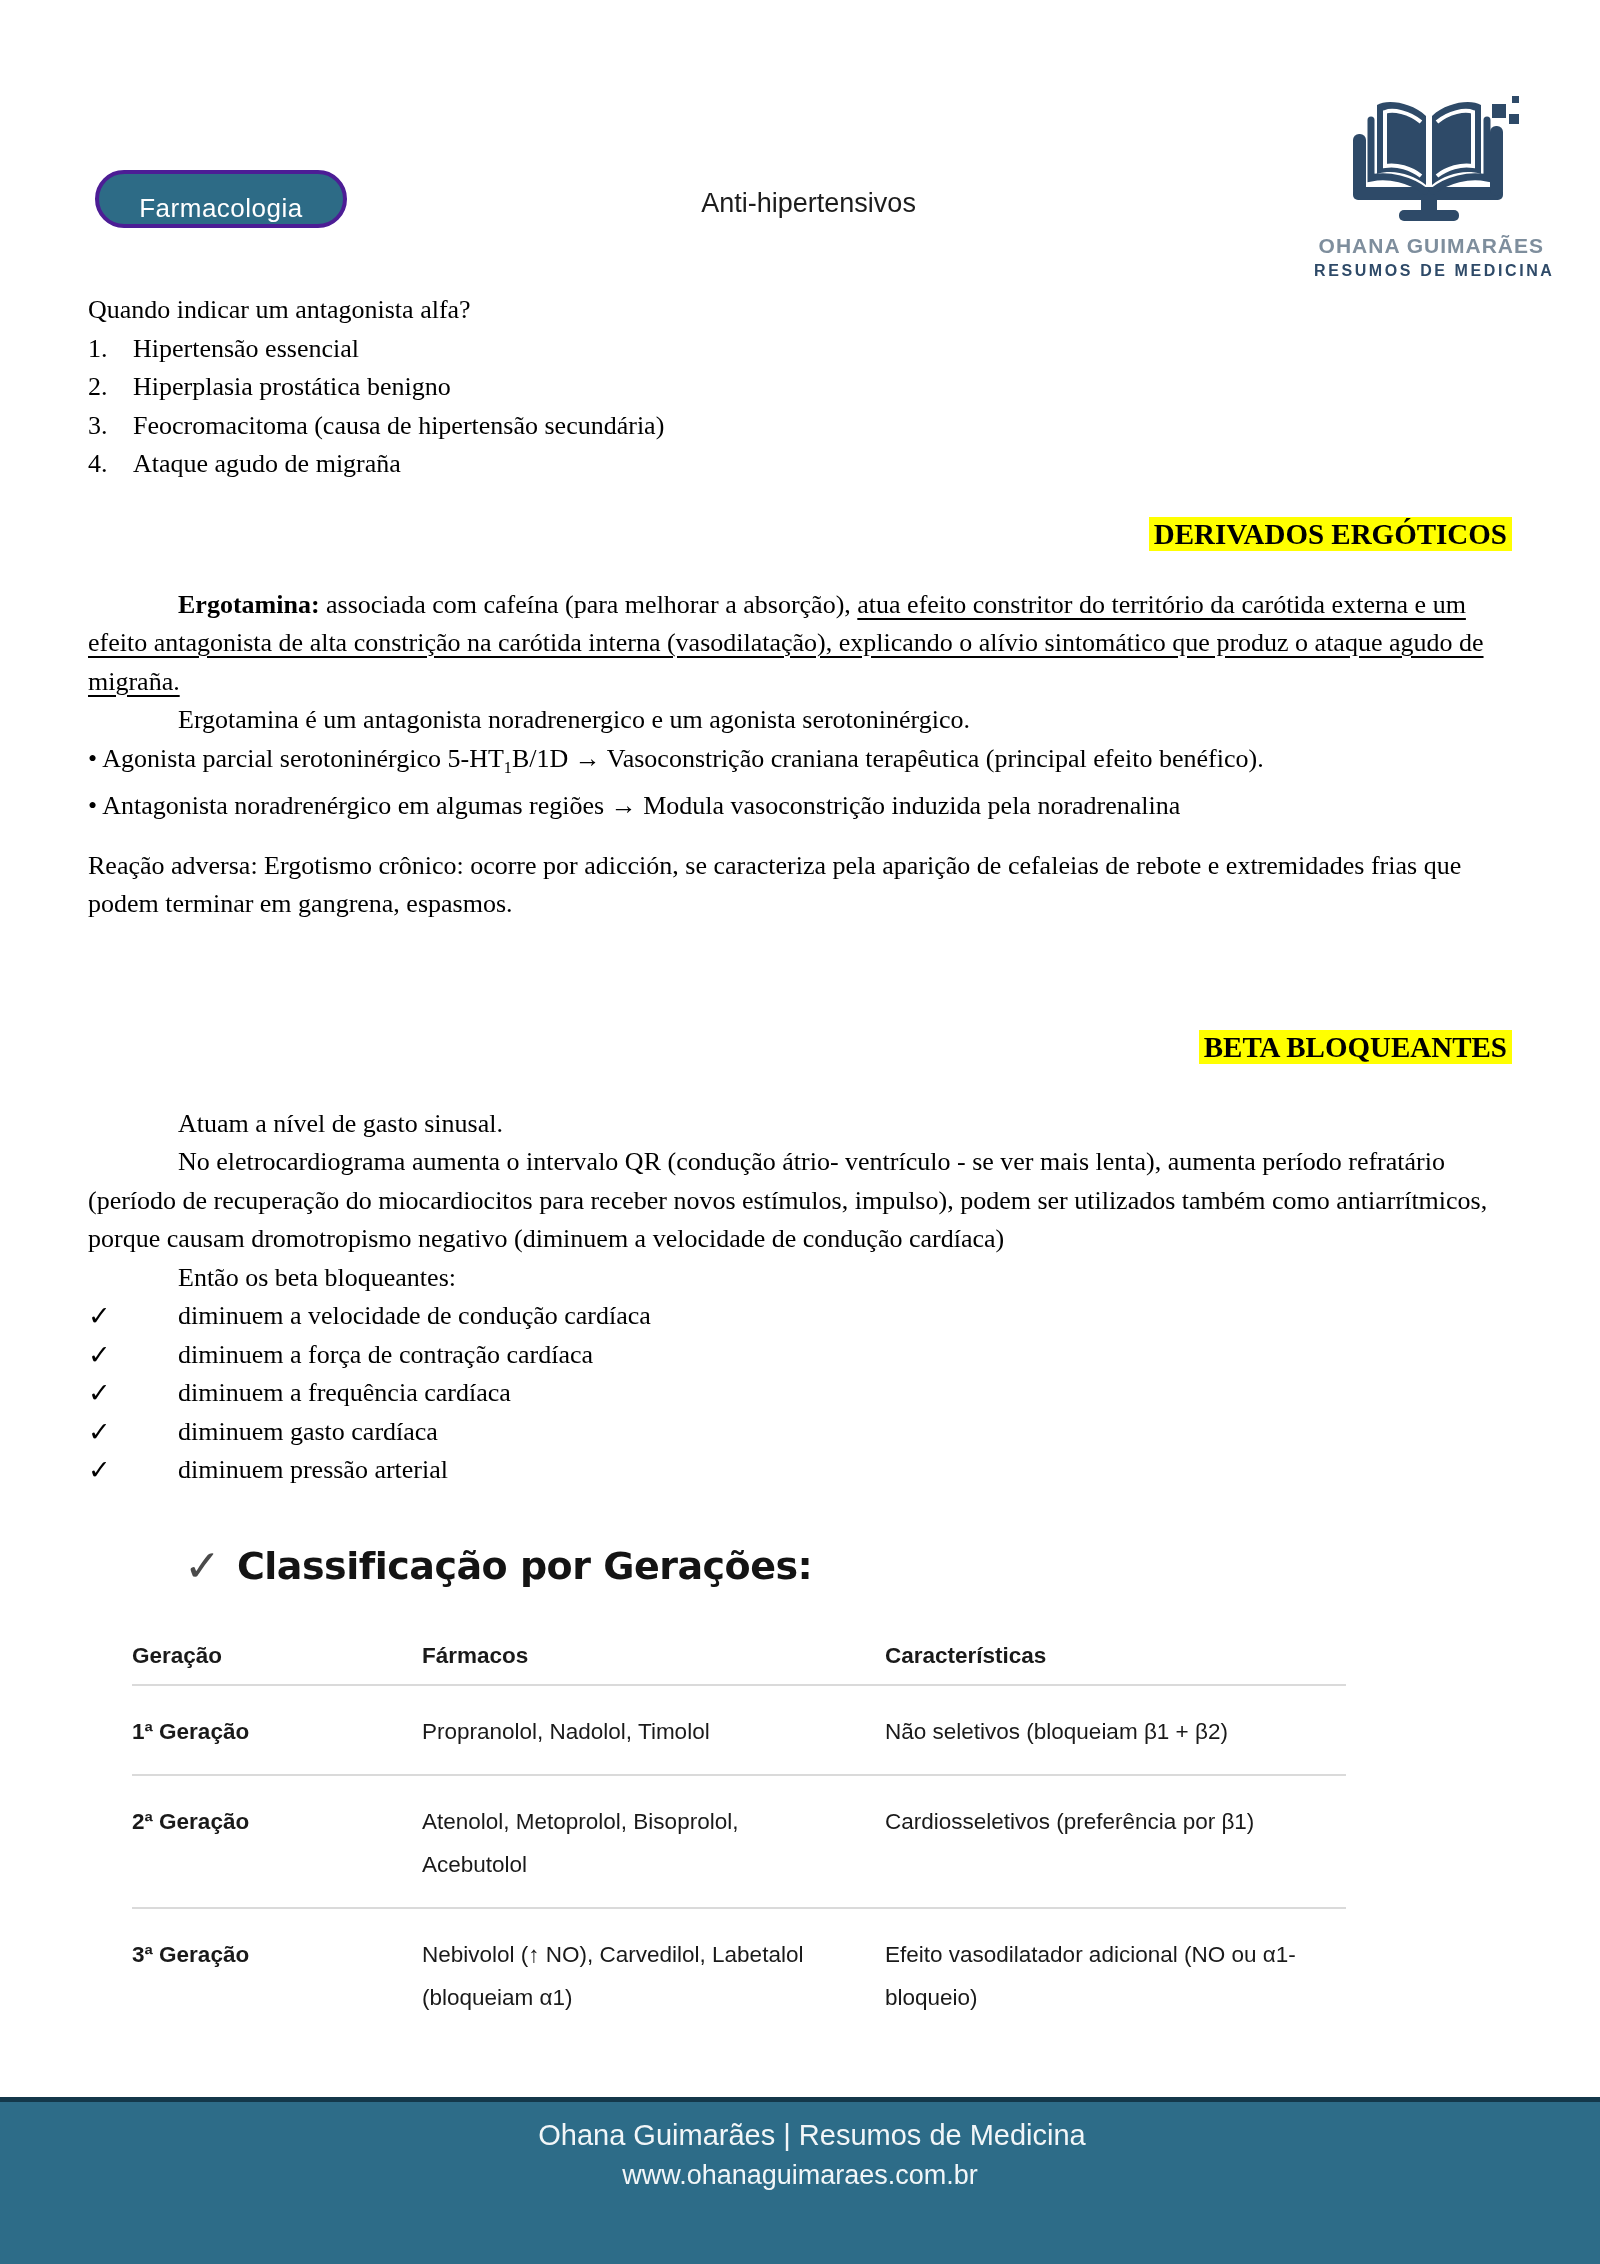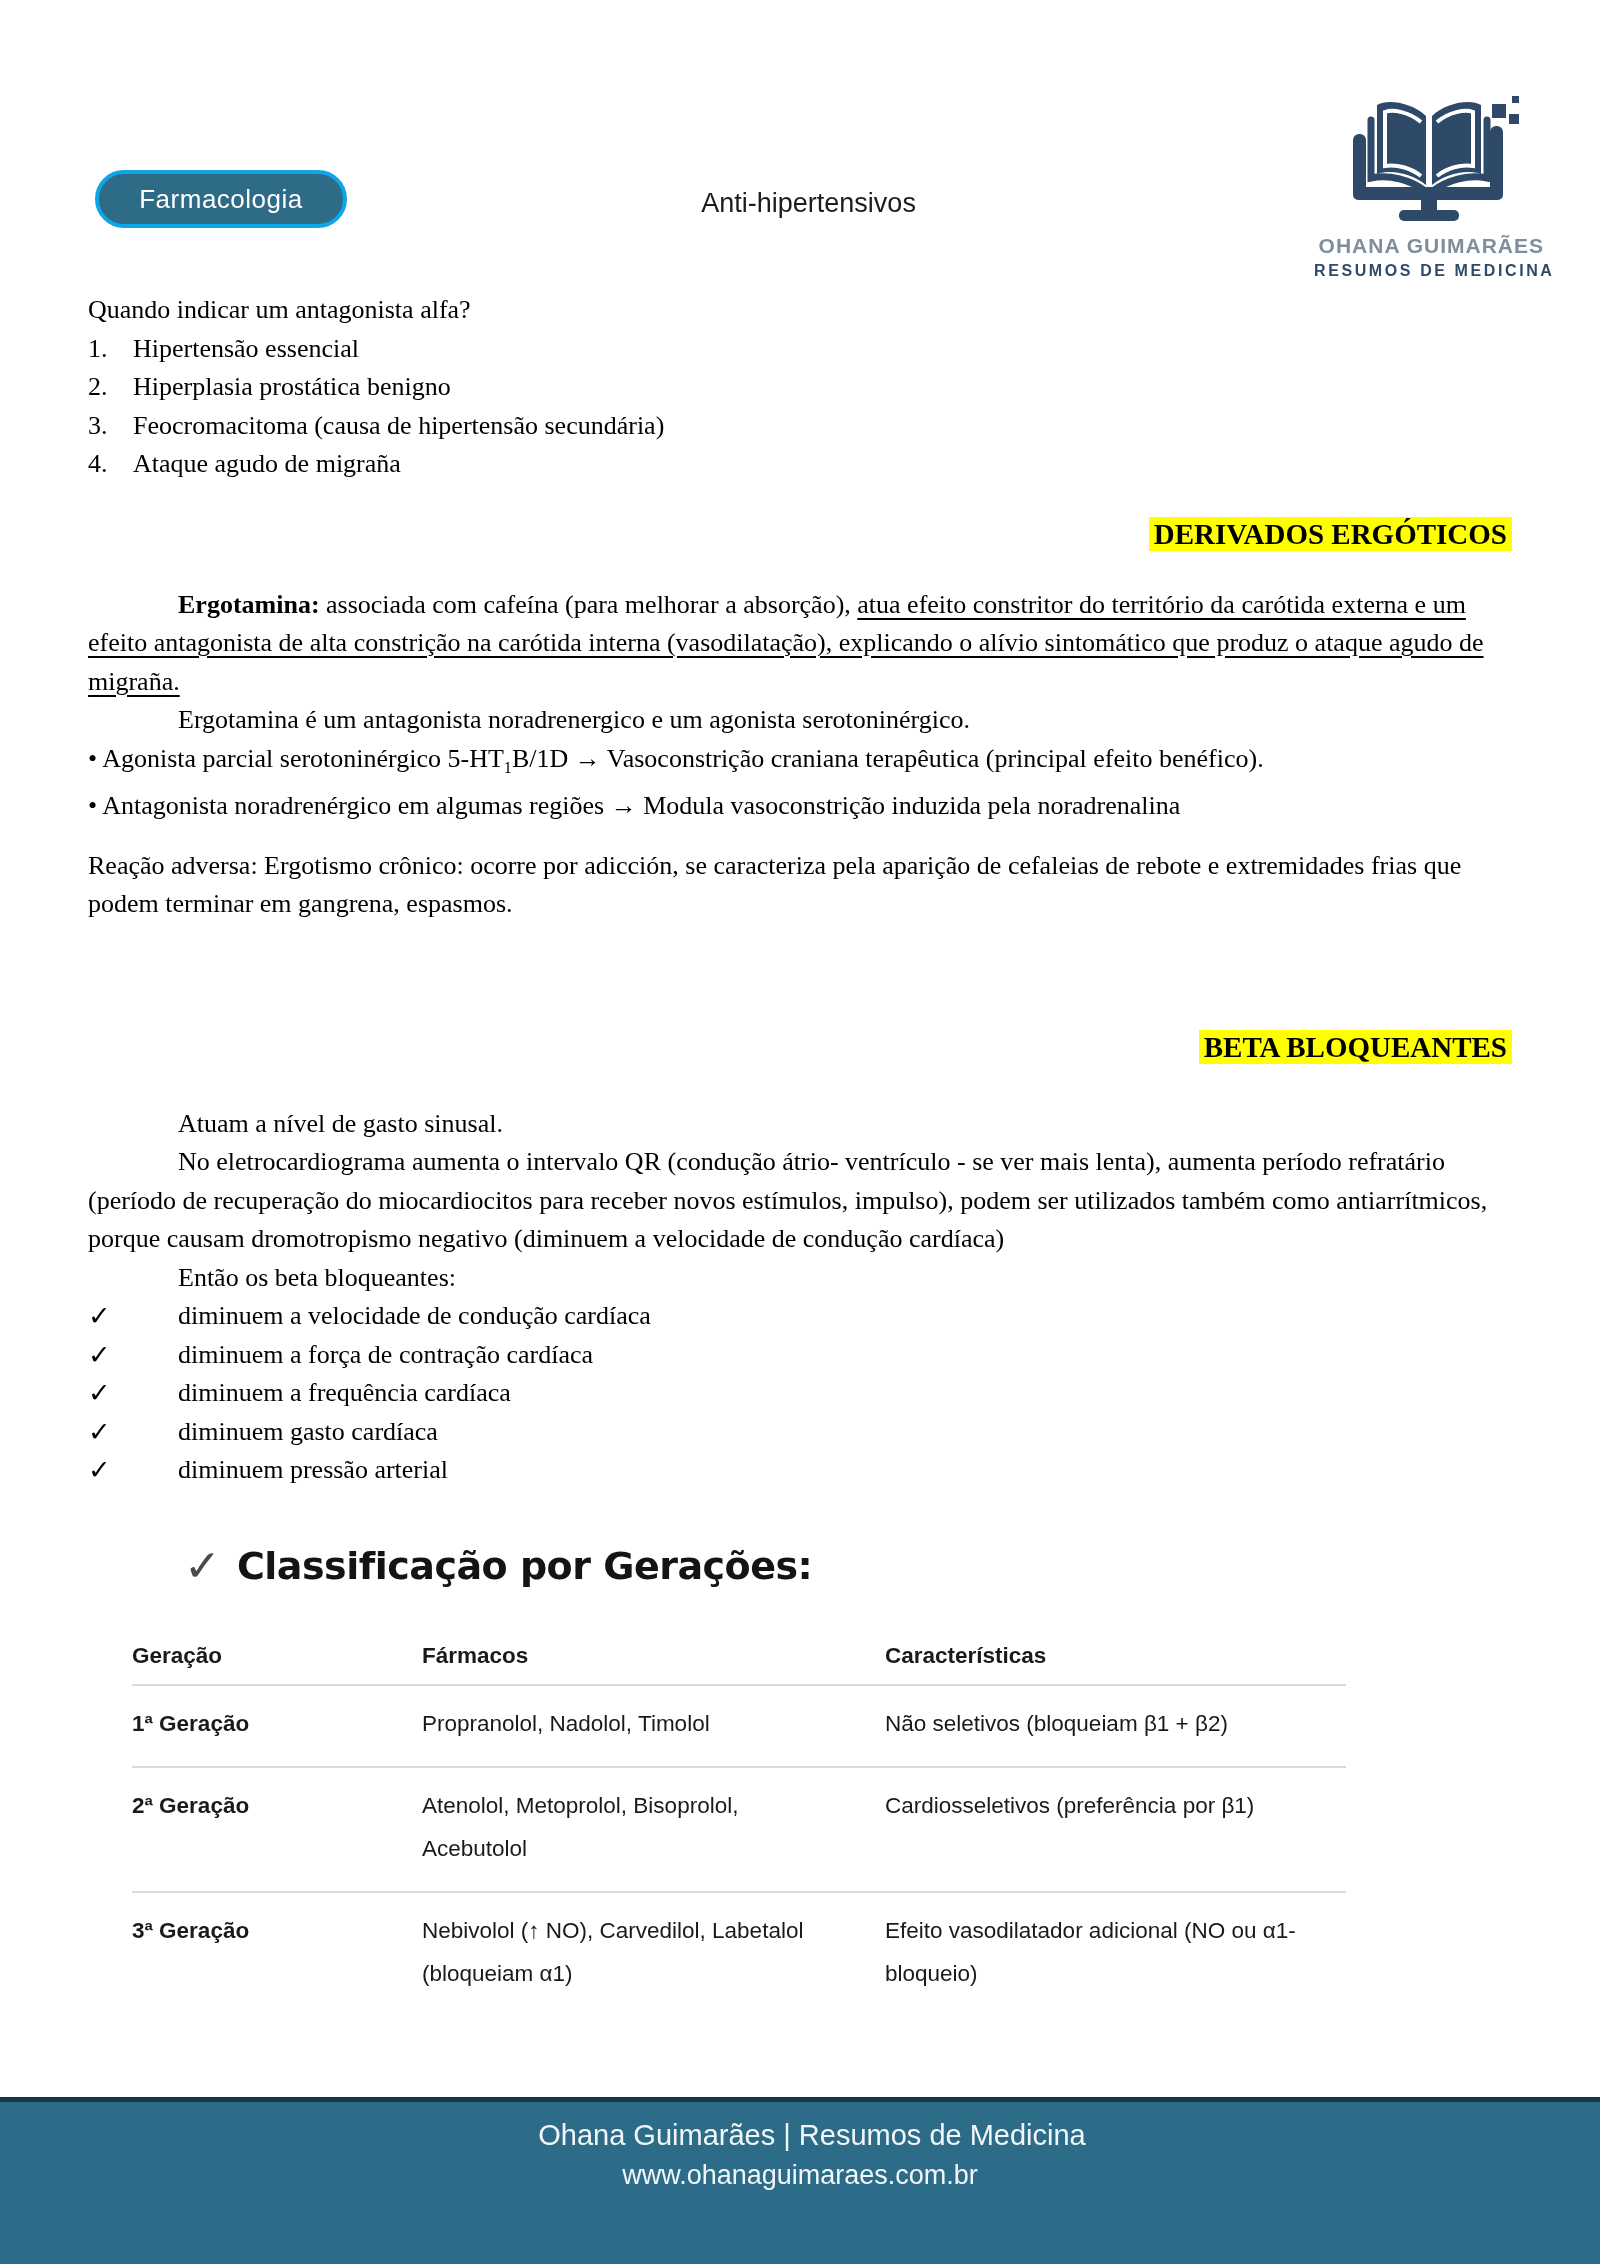--- a/index.html
+++ b/index.html
@@ -1,22 +1,22 @@
 <!DOCTYPE html>
 <html lang="pt"><head>
 <meta charset="utf-8">
 <style>
   html,body{margin:0;padding:0;background:#ffffff;}
   .page{position:relative;width:1600px;height:2264px;background:#ffffff;overflow:hidden;
         font-family:"Liberation Serif", serif;color:#000;}
 
   
   .badge{position:absolute;left:95px;top:170px;width:252px;height:58px;
-         background:#2d6b86;border:4px solid #0ea5e9;border-radius:31px;box-sizing:border-box;
-         display:flex;align-items:center;justify-content:center;}
+         background:#2d6b86;border:4px solid #4c1d95;border-radius:31px;box-sizing:border-box;
+         display:flex;align-items:flex-end;justify-content:center;}
   .badge span{color:#fff;font-family:"Liberation Sans",sans-serif;font-size:26px;letter-spacing:.5px;}
   .doc-title{position:absolute;top:188px;left:50%;transform:translateX(-46%);
              font-family:"Liberation Sans",sans-serif;font-size:27px;font-weight:500;color:#1c1c1c;}
   .logo{position:absolute;right:56px;top:92px;width:230px;text-align:right;}
   .logo svg{display:block;margin:0 auto;}
   .logo-name{font-family:"Liberation Sans",sans-serif;font-weight:bold;font-size:21px;
              color:#7e8e9d;letter-spacing:1px;margin-top:2px;white-space:nowrap;}
   .logo-tag{font-family:"Liberation Sans",sans-serif;font-weight:bold;font-size:16px;
             color:#2e4a68;letter-spacing:2.6px;margin-top:4px;white-space:nowrap;}
 
@@ -43,21 +43,21 @@
               font-family:"DejaVu Sans","Liberation Sans",sans-serif;font-weight:800;
               font-size:38px;line-height:56px;color:#141414;letter-spacing:-.5px;}
   .class-head .big-ck{font-family:"DejaVu Sans",sans-serif;font-weight:bold;font-size:44px;
                       color:#4a4a4a;letter-spacing:0;line-height:44px;}
 
   
   .tbl-wrap{margin:40px 0 0 44px;width:1214px;}
   table{width:100%;border-collapse:collapse;font-family:"Liberation Sans",sans-serif;
         font-size:22.5px;color:#1a1a1a;table-layout:fixed;}
   th{font-weight:bold;text-align:left;vertical-align:top;line-height:28px;padding:8px 0 14px;}
-  td{text-align:left;vertical-align:top;line-height:43px;padding:16px 0 21px;}
+  td{text-align:left;vertical-align:top;line-height:43px;padding:24px 0 21px;}
   thead tr, tbody tr.rule{border-bottom:2px solid #dadada;}
   td.gen{font-weight:bold;}
   .c2{padding-right:80px;}
   .c3{padding-right:10px;}
 
   
   footer{position:absolute;left:0;right:0;bottom:0;height:162px;background:#2d6c88;
          border-top:5px solid #14384a;box-sizing:content-box;text-align:center;
          font-family:"Liberation Sans",sans-serif;color:#f2f6f8;}
   .f1{margin-top:13px;font-size:29px;line-height:41px;padding-left:24px;}

